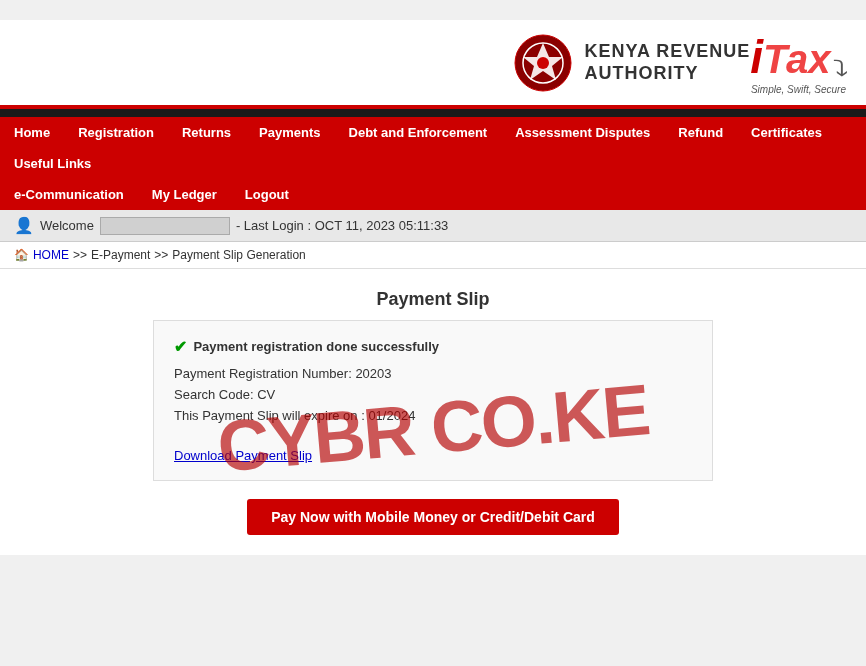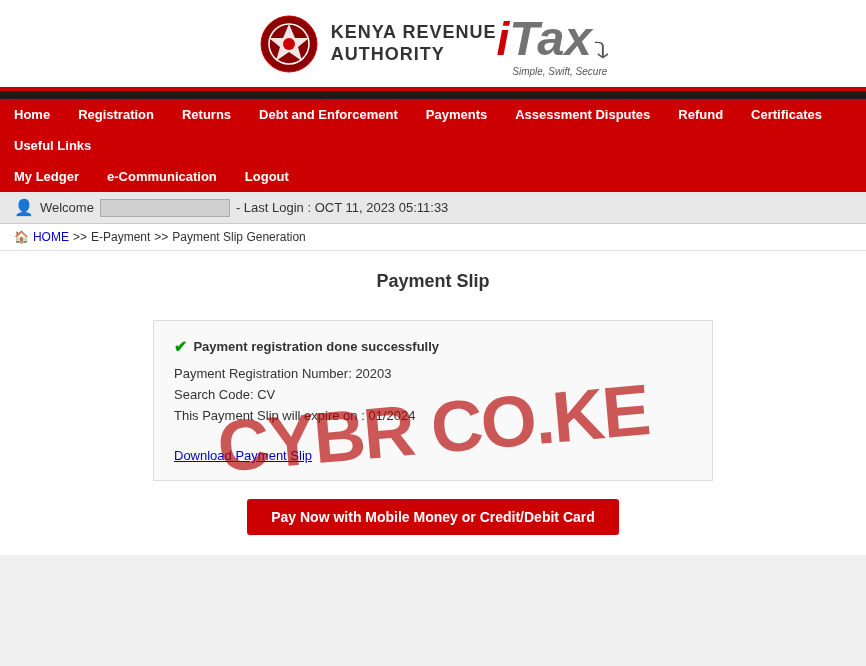--- a/index.html
+++ b/index.html
@@ -1,19 +1,19 @@
 <!DOCTYPE html>
 <html><head>
   <meta charset="utf-8">
   <style>
     * { margin: 0; padding: 0; box-sizing: border-box; }
     body { font-family: Arial, sans-serif; background: #f0f0f0; width: 866px; min-height: 666px; }
 
     
-    .header { background: #fff; display: flex; align-items: center; justify-content: center; padding: 10px 20px; border-bottom: 4px solid #cc0000; }
+    .header { background: #fff; display: flex; align-items: center; justify-content: flex-end; padding: 10px 20px; border-bottom: 4px solid #cc0000; margin-top: 20px; }
     .header-logo { display: flex; align-items: center; gap: 12px; }
     .logo-icon { width: 60px; height: 60px; }
     .logo-text h1 { font-size: 18px; font-weight: bold; color: #333; line-height: 1.2; text-transform: uppercase; letter-spacing: 1px; }
     .itax-logo { text-align: right; }
     .itax-logo .itax-brand { font-size: 42px; font-weight: bold; color: #cc0000; font-style: italic; }
     .itax-logo .tagline { font-size: 10px; color: #555; font-style: italic; }
     .itax-swoosh { color: #cc0000; font-size: 28px; display: inline-block; transform: scaleX(1.5); }
 
     
     .black-bar { background: #1a1a1a; height: 8px; }
@@ -26,21 +26,21 @@
     
     .welcome-bar { background: #e8e8e8; padding: 6px 14px; font-size: 13px; color: #333; display: flex; align-items: center; gap: 6px; border-bottom: 1px solid #ccc; }
     .user-icon { font-size: 16px; color: #555; }
     .username-box { background: #d0d0d0; border: 1px solid #aaa; width: 130px; height: 18px; display: inline-block; }
 
     
     .breadcrumb { background: #fff; padding: 6px 14px; font-size: 12px; color: #333; display: flex; align-items: center; gap: 4px; border-bottom: 1px solid #ddd; }
 
     
     .main-content { background: #fff; margin: 0; padding: 20px; }
-    .page-title { text-align: center; font-size: 18px; font-weight: bold; color: #333; margin-bottom: 28px; }
+    .page-title { text-align: center; font-size: 18px; font-weight: bold; color: #333; margin-bottom: 10px; }
 
     
     .success-box { background: #f9f9f9; border: 1px solid #ddd; padding: 16px 20px; max-width: 560px; margin: 0 auto; position: relative; }
     .success-header { display: flex; align-items: center; gap: 6px; font-weight: bold; font-size: 13px; color: #333; margin-bottom: 10px; }
     .success-icon { color: #009900; font-size: 16px; }
     .info-row { font-size: 13px; color: #333; margin-bottom: 6px; }
     .info-label { font-weight: normal; }
     .download-link { color: #0000cc; text-decoration: underline; font-size: 13px; cursor: pointer; display: inline-block; margin-top: 19px; }
 
     
@@ -66,44 +66,44 @@
         <circle cx="30" cy="30" r="6" fill="#cc0000"></circle>
       </svg>
     </div>
     <div class="logo-text">
       <h1>Kenya Revenue</h1>
       <h1>Authority</h1>
     </div>
   </div>
   <div class="itax-logo">
     <div>
-      <span class="itax-brand" style="font-size:46px; font-weight:bold; font-style:italic; color:#cc0000;">i</span><span style="font-size:49px; font-weight:bold; color:#737373; font-style:italic;">Tax</span>
+      <span class="itax-brand" style="font-size:46px; font-weight:bold; font-style:italic; color:#cc0000;">i</span><span style="font-size:40px; font-weight:bold; color:#ef4444; font-style:italic;">Tax</span>
       <span class="itax-swoosh" style="color:#555; font-size:22px; vertical-align:middle;">⤵</span>
     </div>
     <div class="tagline">Simple, Swift, Secure</div>
   </div>
 </div>
 
 <div class="black-bar"></div>
 
 <div class="nav-bar nav-row">
   <a class="nav-item">Home</a>
   <a class="nav-item">Registration</a>
   <a class="nav-item">Returns</a>
+  <a class="nav-item">Payments</a>
   <a class="nav-item">Debt and Enforcement</a>
-  <a class="nav-item">Payments</a>
   <a class="nav-item">Assessment Disputes</a>
   <a class="nav-item">Refund</a>
   <a class="nav-item">Certificates</a>
   <a class="nav-item">Useful Links</a>
 </div>
 
 <div class="nav-bar nav-row">
+  <a class="nav-item">e-Communication</a>
   <a class="nav-item">My Ledger</a>
-  <a class="nav-item">e-Communication</a>
   <a class="nav-item">Logout</a>
 </div>
 
 <div class="welcome-bar">
   <span class="user-icon">👤</span>
   <span>Welcome</span>
   <span class="username-box"></span>
   <span>- Last Login : OCT 11, 2023 05:11:33</span>
 </div>
 

